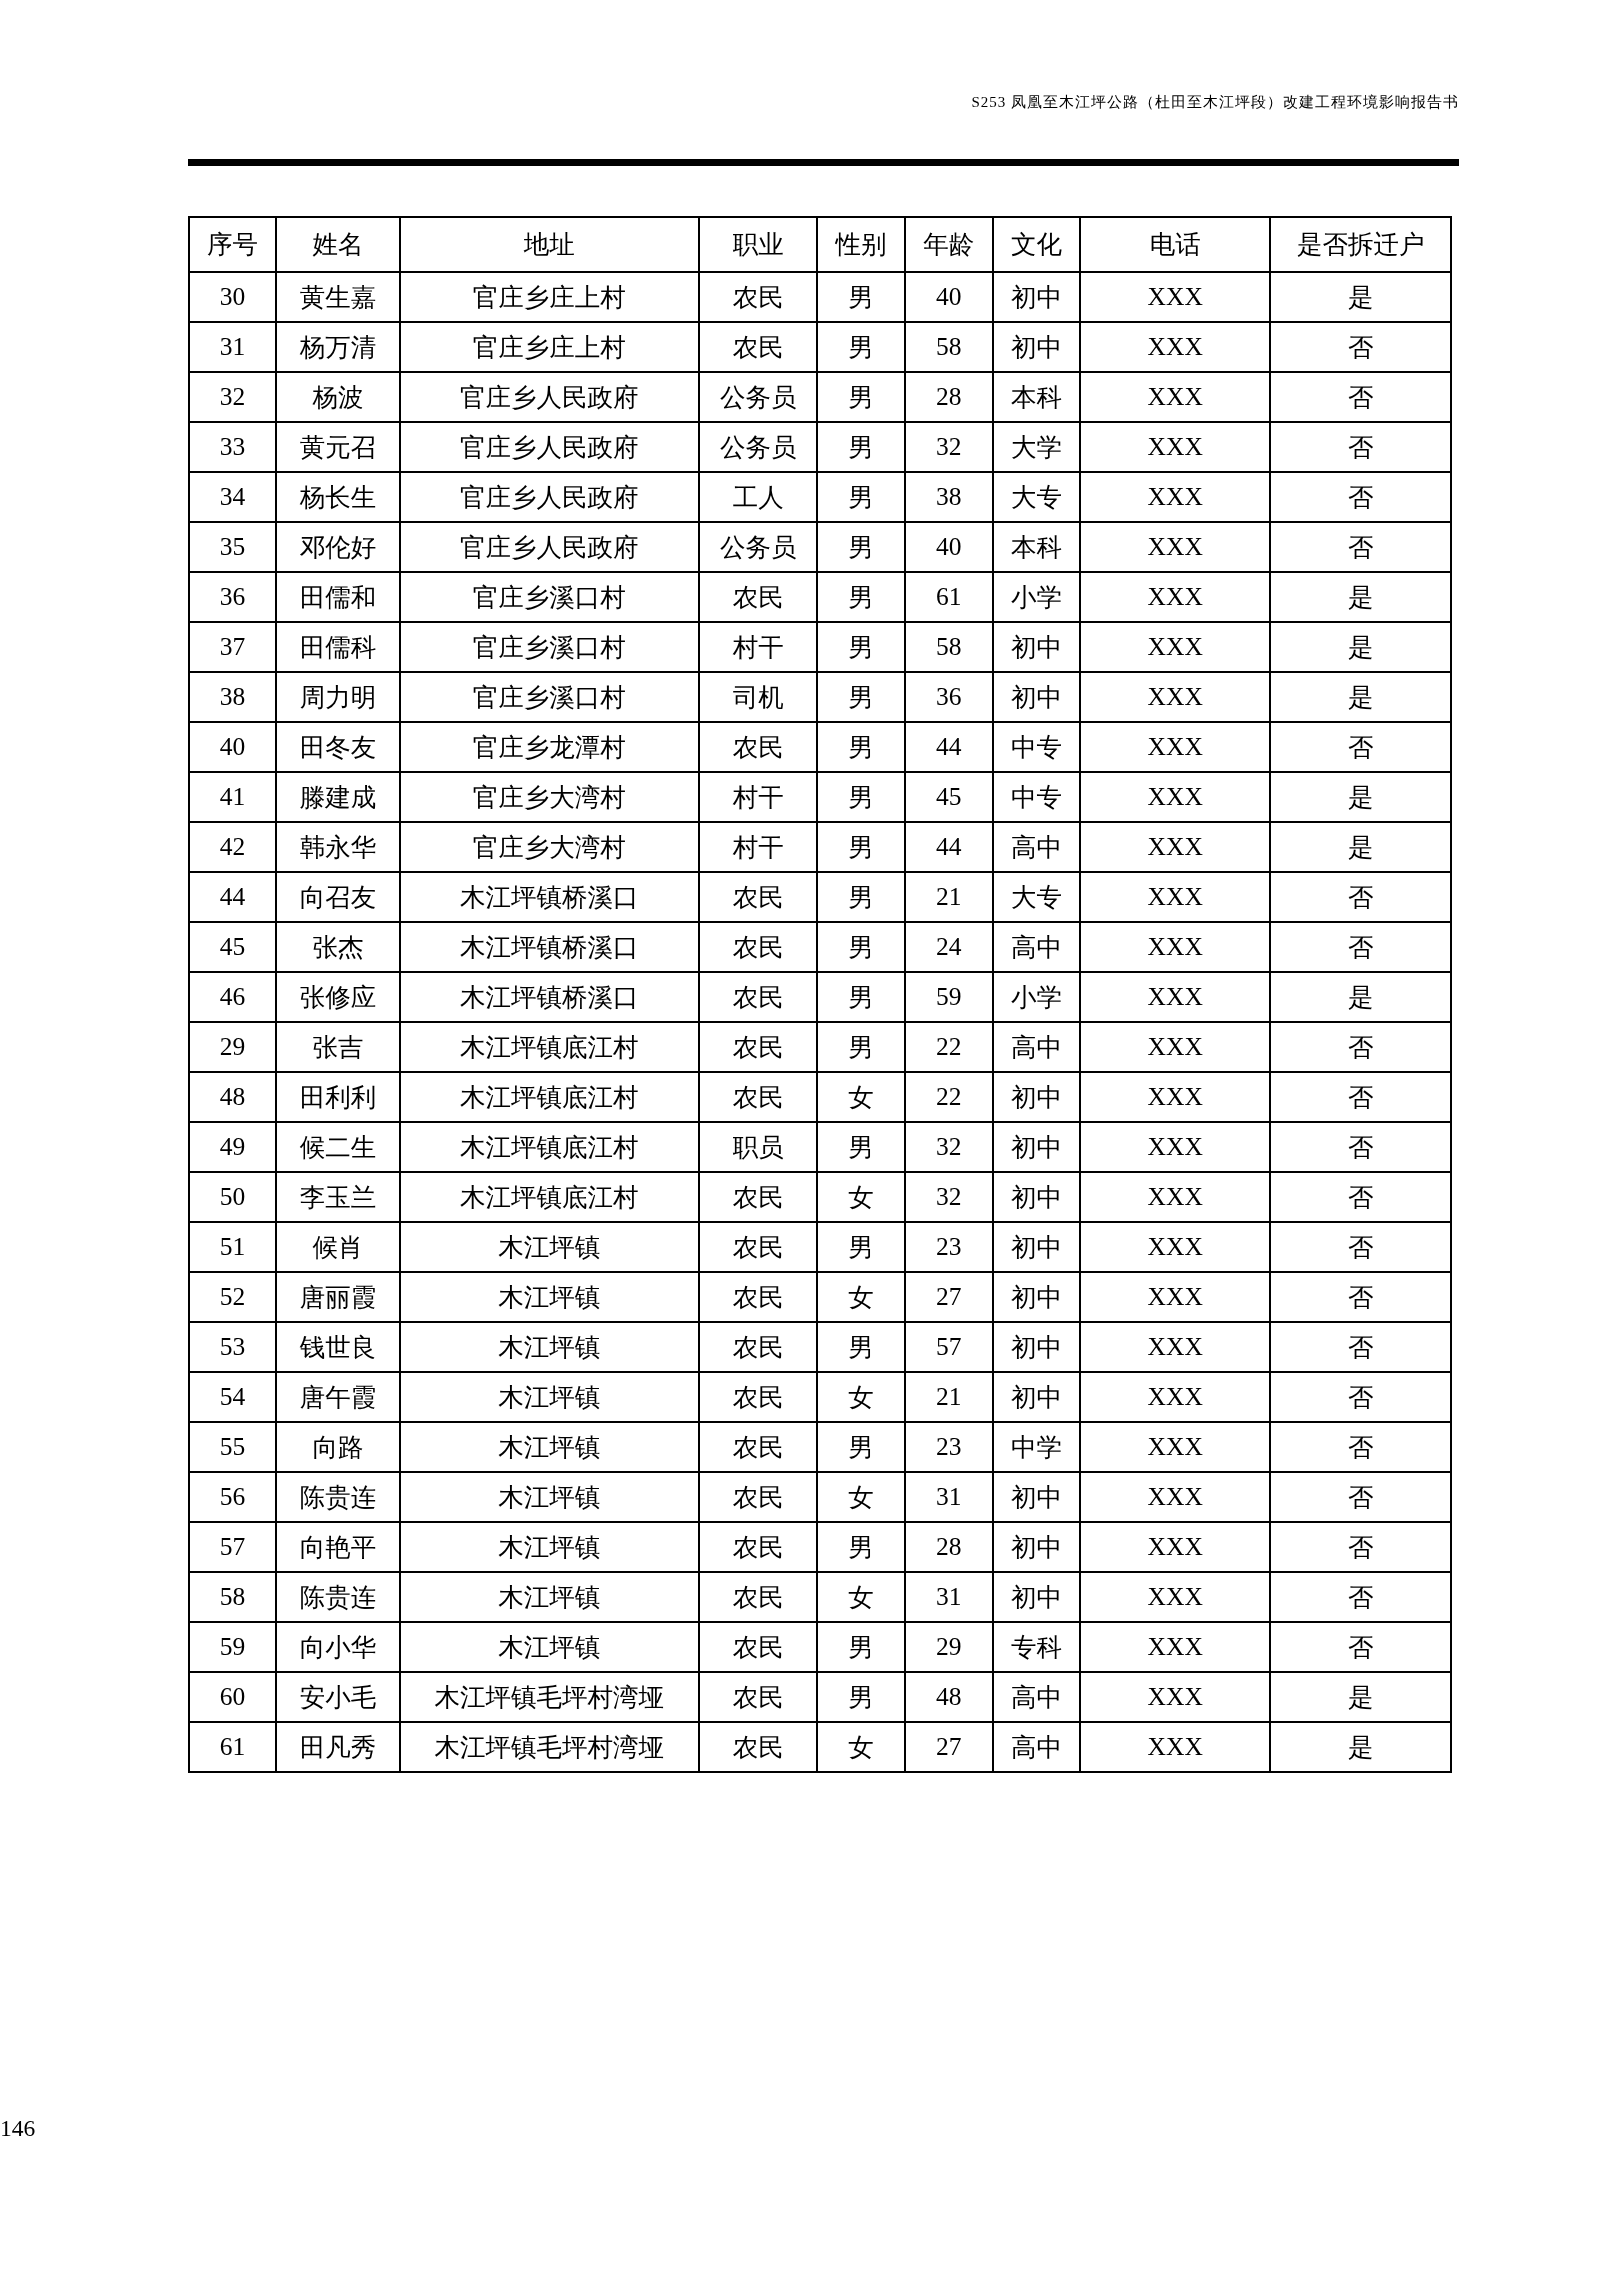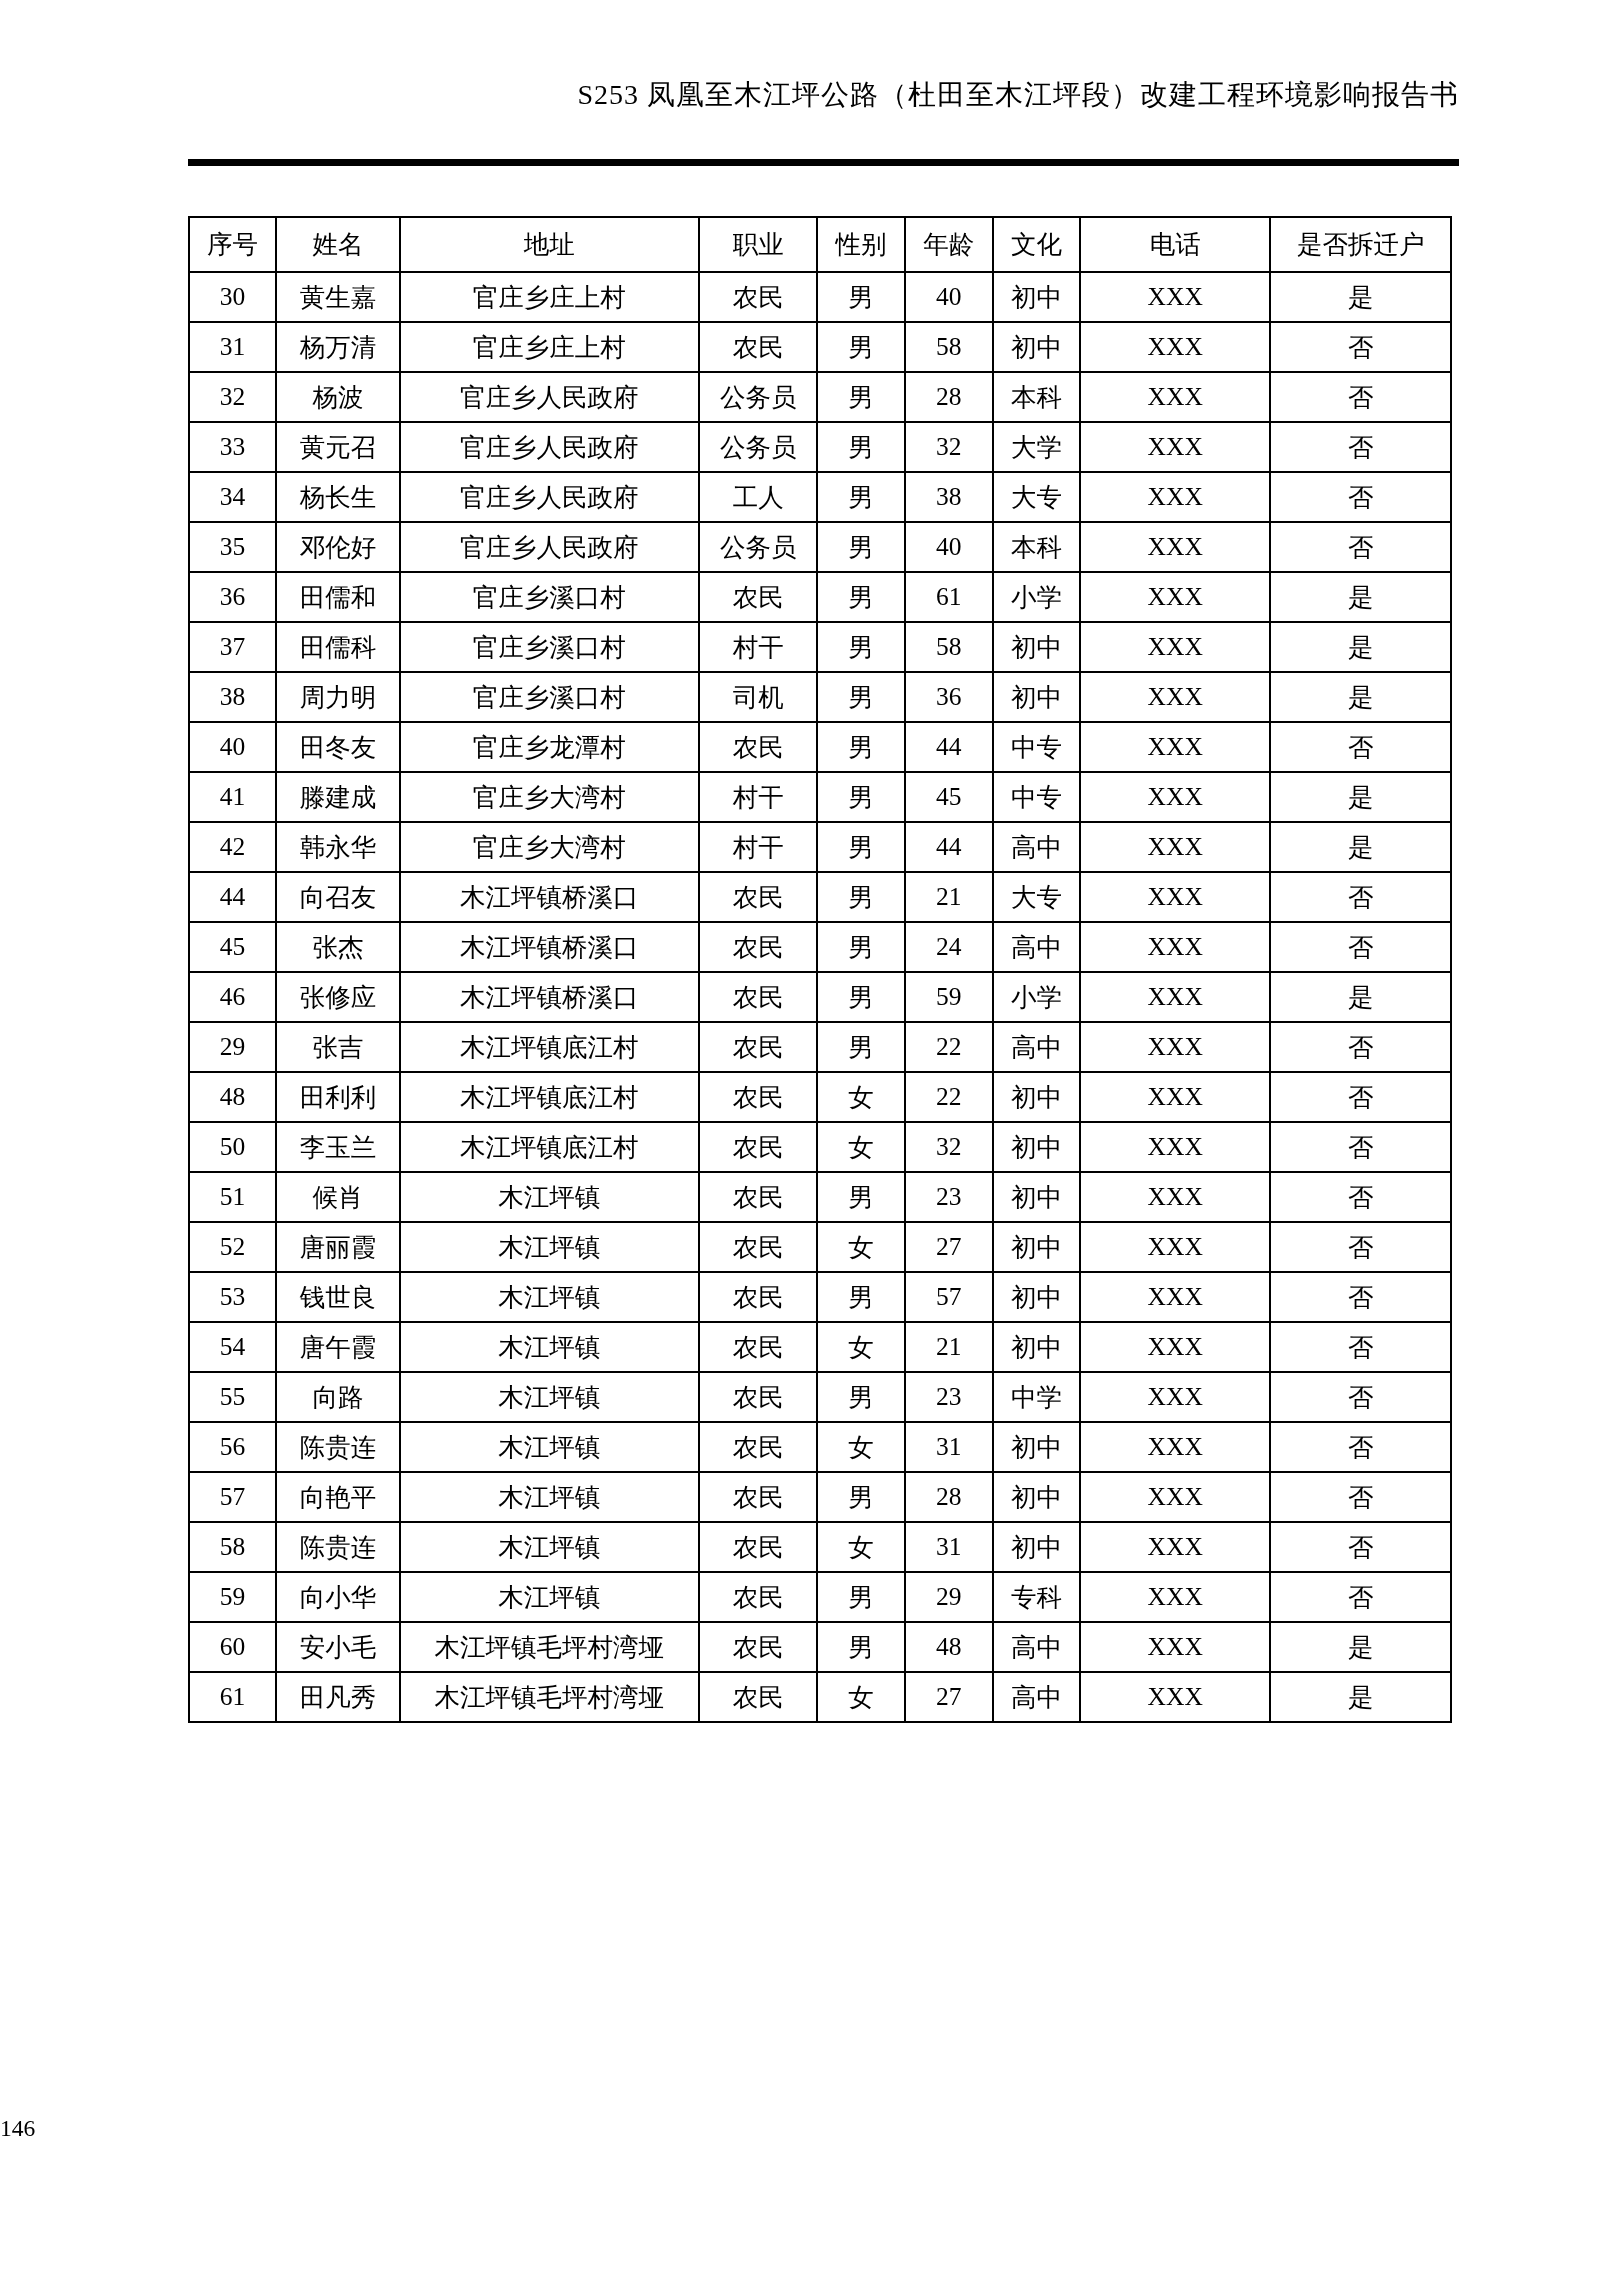--- a/index.html
+++ b/index.html
@@ -8,25 +8,25 @@
     position: relative;
     width: 1621px;
     height: 2293px;
     margin: 0 auto;
     background: #ffffff;
     font-family: "Liberation Serif", "DejaVu Serif", serif;
     color: #000000;
   }
   .doc-header {
     position: absolute;
-    top: 76px;
+    top: 93px;
     left: 189px;
     width: 1270px;
     text-align: right;
-    font-size: 28px;
+    font-size: 15px;
     letter-spacing: 1px;
     white-space: nowrap;
   }
   .header-rule {
     position: absolute;
     top: 159px;
     left: 188px;
     width: 1271px;
     height: 6.9px;
     background: #000000;
@@ -278,20 +278,31 @@
           <td>田利利</td>
           <td>木江坪镇底江村</td>
           <td>农民</td>
           <td>女</td>
           <td>22</td>
           <td>初中</td>
           <td>XXX</td>
           <td>否</td>
         </tr>
         <tr>
+          <td>49</td>
+          <td>候二生</td>
+          <td>木江坪镇底江村</td>
+          <td>职员</td>
+          <td>男</td>
+          <td>32</td>
+          <td>初中</td>
+          <td>XXX</td>
+          <td>否</td>
+        </tr>
+        <tr>
           <td>50</td>
           <td>李玉兰</td>
           <td>木江坪镇底江村</td>
           <td>农民</td>
           <td>女</td>
           <td>32</td>
           <td>初中</td>
           <td>XXX</td>
           <td>否</td>
         </tr>

